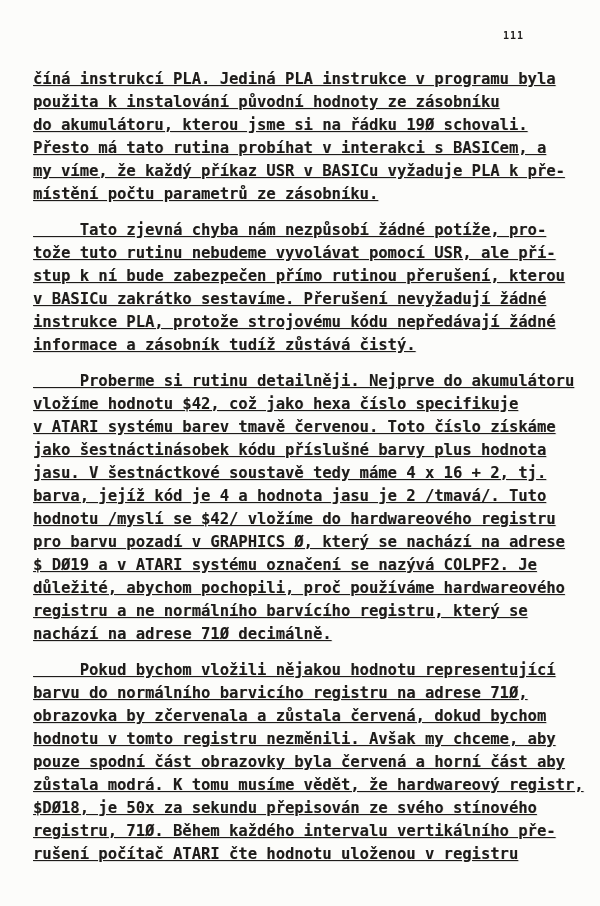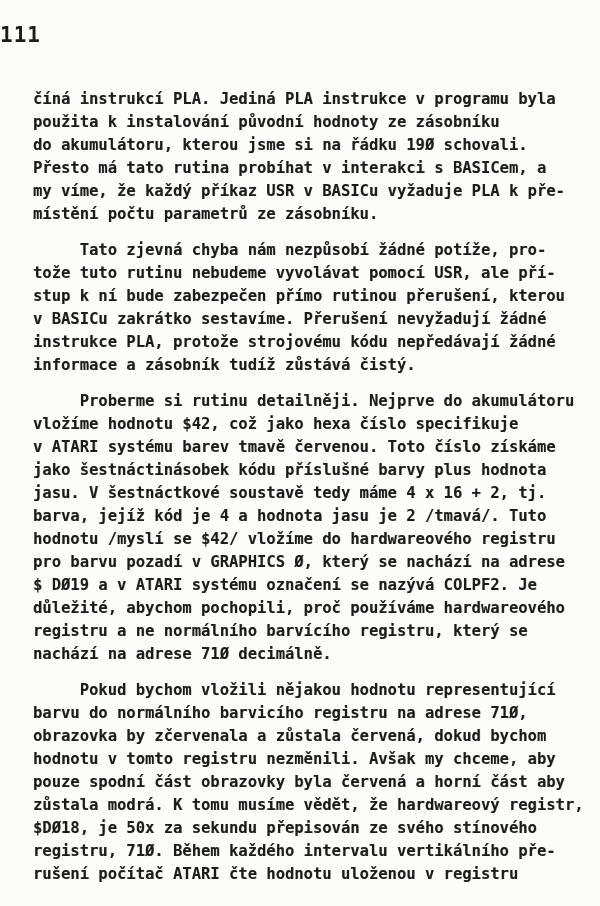--- a/index.html
+++ b/index.html
@@ -22,29 +22,30 @@
     width: 600px;
     height: 906px;
     background: #fcfcfa;
     overflow: hidden;
   }
   .page-number {
     position: absolute;
     top: 24px;
     left: 0;
     width: 524px;          
-    text-align: left;
-    font-size: 21px;
+    text-align: right;
+    font-size: 10px;
     letter-spacing: 1px;
   }
   .body-text {
     position: absolute;
     left: 33px;
-    top: 88px;
+    top: 68px;
     width: 556px;
+    text-decoration: underline;
   }
   .para {
     white-space: pre;      
     margin: 0 0 13px 0;
     text-shadow: 0.4px 0.4px 0 rgba(30, 28, 26, 0.35); 
   }
   .para:last-child {
     margin-bottom: 8px;
   }
 </style>

